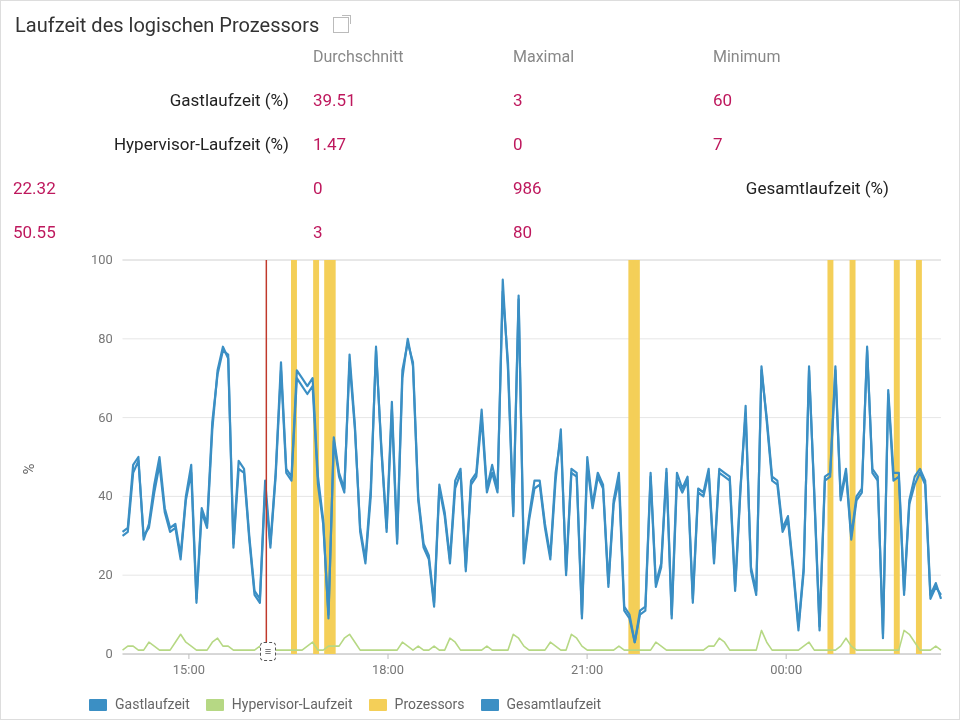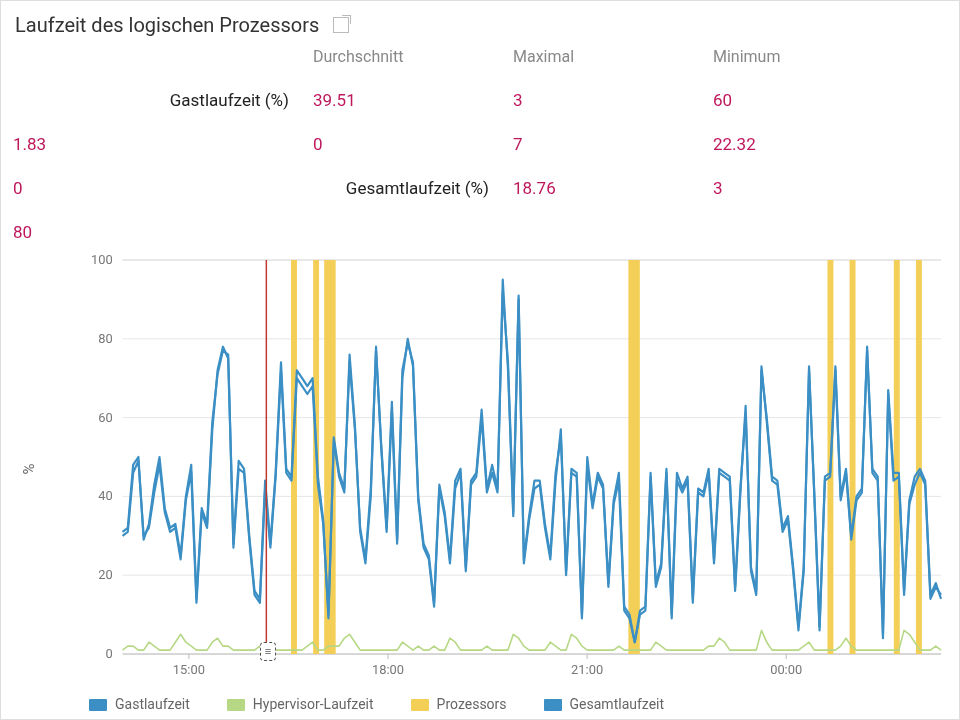--- a/index.html
+++ b/index.html
@@ -10,21 +10,21 @@
   .stats{display:grid;grid-template-columns:300px 200px 200px 200px;row-gap:24px;margin:6px 0 12px 0;font-size:17px;}
   .stats .hd{color:#888;font-size:16px;}
   .stats .lbl{text-align:right;padding-right:24px;color:#222;}
   .stats .val{color:#be185d;}
   .chart-wrap{position:relative;width:100%;height:430px;}
   .ylab{position:absolute;left:16px;top:50%;transform:translate(-50%,-50%) rotate(-90deg);font-size:15px;color:#666;}
   .canvas-holder{position:absolute;left:60px;top:0;right:2px;bottom:0;}
   svg{width:100%;height:100%;display:block;}
   .axis-t{fill:#777;font-size:13px;}
   .grid line{stroke:#e6e6e6;stroke-width:1;}
-  .legend{display:flex;gap:37px;align-items:flex-start;margin:12px 0 16px 76px;font-size:14px;color:#666;}
+  .legend{display:flex;gap:16px;align-items:flex-start;margin:12px 0 16px 76px;font-size:14px;color:#666;}
   .legend .sw{width:18px;height:12px;display:inline-block;margin-right:8px;vertical-align:middle;border-radius:1px;}
   .bubble{position:absolute;border:1px dashed #555;border-radius:4px;background:#fff;padding:2px 4px;font-size:11px;color:#555;}
 </style>
 </head>
 <body>
 
 <div class="panel">
   <div class="title-row">
     <span>Laufzeit des logischen Prozessors</span>
     <span class="ext-icon"></span>
@@ -34,29 +34,31 @@
     <div></div>
     <div class="hd">Durchschnitt</div>
     <div class="hd">Maximal</div>
     <div class="hd">Minimum</div>
 
     <div class="lbl">Gastlaufzeit (%)</div>
     <div class="val">39.51</div>
     <div class="val">3</div>
     <div class="val">60</div>
 
-    <div class="val">1.83</div>
+    <div class="lbl">Hypervisor-Laufzeit (%)</div>
+    <div class="val">1.47</div>
     <div class="val">0</div>
     <div class="val">7</div>
 
     <div class="val">22.32</div>
     <div class="val">0</div>
+    <div class="val">986</div>
 
     <div class="lbl">Gesamtlaufzeit (%)</div>
-    <div class="val">18.76</div>
+    <div class="val">50.55</div>
     <div class="val">3</div>
     <div class="val">80</div>
   </div>
 
   <div class="chart-wrap">
     <div class="ylab">%</div>
     <div class="canvas-holder">
       <svg id="svg" viewBox="0 0 880 430" preserveAspectRatio="none">
           <g class="grid">
             <line x1="50" x2="876" y1="400" y2="400"></line>

